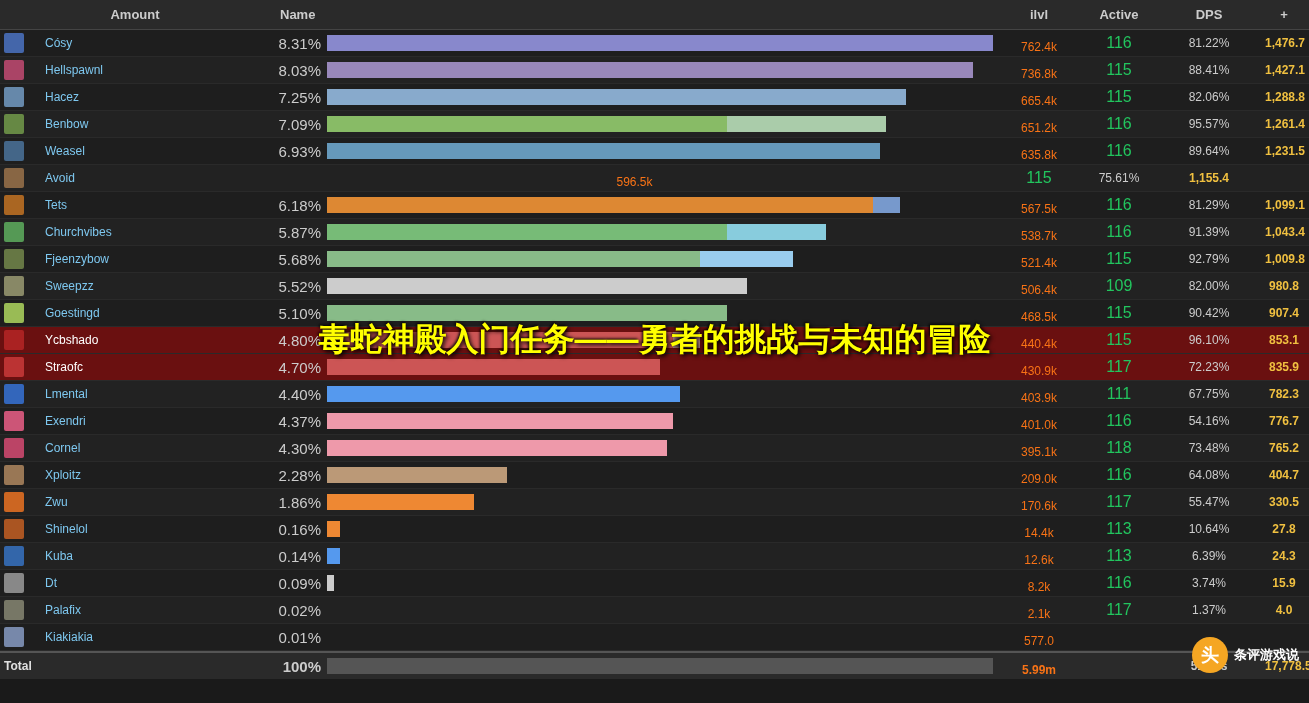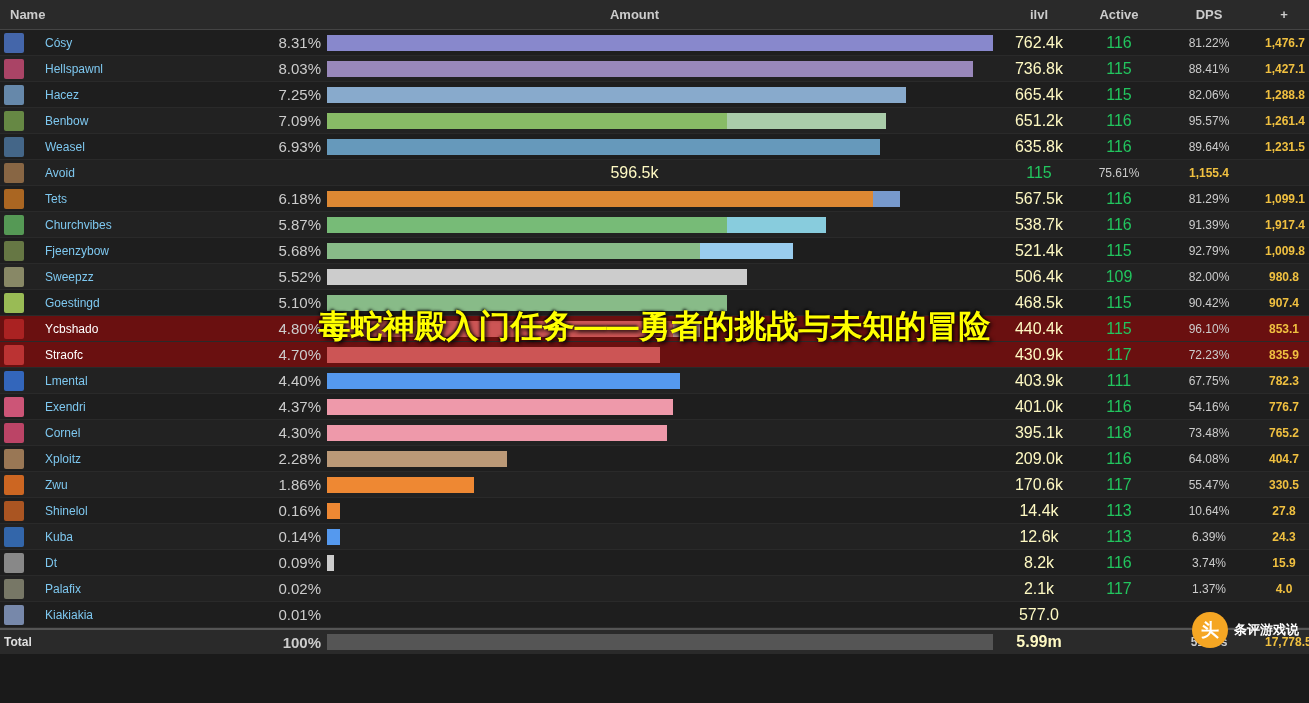--- a/index.html
+++ b/index.html
@@ -74,21 +74,21 @@
     .bar-wrapper {
       flex: 1;
       height: 16px;
       position: relative;
       display: flex;
     }
     .bar-segment {
       height: 100%;
       display: inline-block;
     }
-    .cell-value { color: #fef9c3; font-size: 16px; }
+    .cell-value { color: #f97316; font-size: 12px; margin-top: 8px; }
     .cell-ilvl { color: #22c55e; font-size: 16px; }
     .cell-active { color: #ccc; font-size: 12px; }
     .cell-dps { color: #f0c040; font-size: 12px; font-weight: bold; }
     .avatar {
       width: 20px;
       height: 20px;
       background: #555;
       border-radius: 2px;
       display: flex;
       align-items: center;
@@ -150,22 +150,22 @@
     }
   </style>
 </head>
 <body>
 
 <div class="table-container relative-container" style="position:relative;">
 
   <div class="overlay-text">毒蛇神殿入门任务——勇者的挑战与未知的冒险</div>
 
   <div class="table-header">
+    <div class="header-cell header-amount">Amount</div>
     <div class="header-cell header-name">Name</div>
-    <div class="header-cell header-amount">Amount</div>
     <div class="header-cell">ilvl</div>
     <div class="header-cell">Active</div>
     <div class="header-cell">DPS</div>
     <div class="header-cell">+</div>
   </div>
 
   <div id="table-body">
       <div class="table-row">
     <div class="cell cell-name">
       <div class="avatar" style="background:#4466aa;">
@@ -314,21 +314,21 @@
     <div class="cell-amount-container">
       <span class="pct-label">5.87%</span>
       <div class="bar-wrapper">
         <div class="bar-segment" style="width:60%; background:#77bb77;"></div>
             <div class="bar-segment" style="width:15%; background:#88ccdd;"></div>
       </div>
     </div>
     <div class="cell cell-value">538.7k</div>
     <div class="cell cell-ilvl">116</div>
     <div class="cell cell-active">91.39%</div>
-    <div class="cell cell-dps">1,917.4</div>
+    <div class="cell cell-dps">1,043.4</div>
   </div>
       <div class="table-row">
     <div class="cell cell-name">
       <div class="avatar" style="background:#667744;">
         <svg width="16" height="16" viewBox="0 0 16 16">
               <rect width="16" height="16" fill="#667744"></rect>
             </svg>
       </div>
       <span class="cell-name-text ">Fjeenzybow</span>
     </div>

